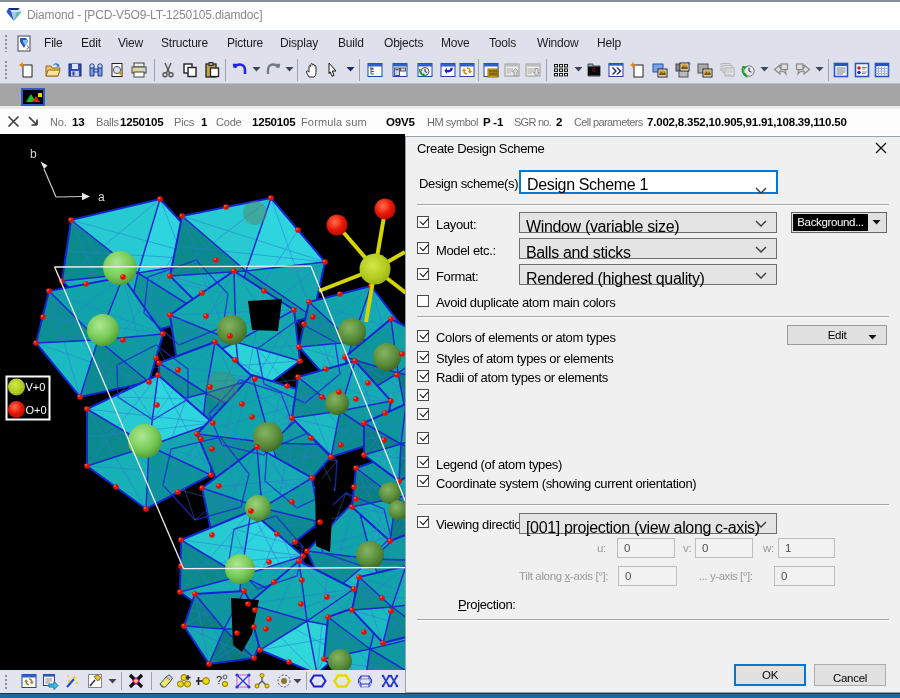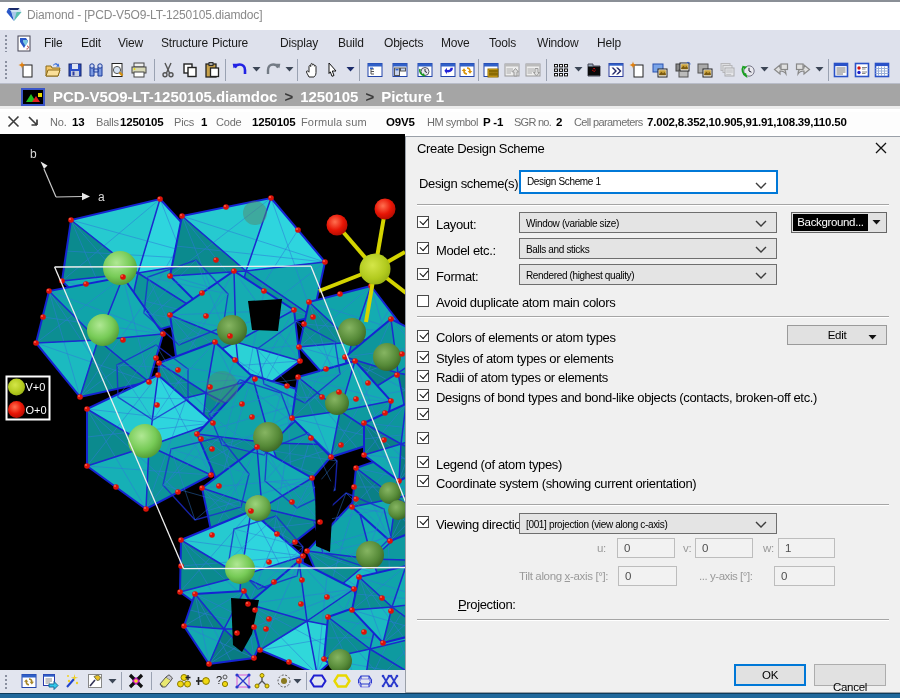--- a/index.html
+++ b/index.html
@@ -15,21 +15,21 @@
 #navicon{left:21px;top:88px;width:24px;height:18px;background:#000;border:2px solid #3a55c8;overflow:hidden}
 #infobar{left:0;top:112px;width:900px;height:22px;background:#fdfdfd}
 .il{position:absolute;top:116px;font-size:11px;color:#6e6e6e;letter-spacing:-0.2px;white-space:nowrap}
 .iv{position:absolute;top:116px;font-size:11.5px;color:#000;font-weight:bold;letter-spacing:-0.2px;white-space:nowrap}
 #canvas{left:0;top:134px;width:405px;height:536px;background:#000;overflow:hidden}
 #btoolbar{left:0;top:670px;width:405px;height:23px;background:#e2e5ef}
 #tealstrip{left:0;top:693px;width:900px;height:5px;background:#20689c;border-top:1px solid #0e3c5c}
 #dialog{left:405px;top:136px;width:495px;height:557px;background:#f0f0f0;border:1px solid #9aa0a8;border-right:none}
 .dt{position:absolute;font-size:13px;color:#000;letter-spacing:-0.35px;white-space:nowrap}
 .dg{position:absolute;font-size:11.5px;color:#9a9a9a;letter-spacing:-0.35px;white-space:nowrap}
-.combo{position:absolute;background:#e4e4e4;border:1px solid #6e6e6e;font-size:10px;color:#000;letter-spacing:-0.35px;padding:5px 0 0 6px;white-space:nowrap}
+.combo{position:absolute;background:#e4e4e4;border:1px solid #6e6e6e;font-size:16px;color:#000;letter-spacing:-0.35px;padding:5px 0 0 6px;white-space:nowrap}
 .combo .chev{position:absolute;right:9px;top:7px;width:12px;height:7px}
 .cb{position:absolute;width:12px;height:12px;background:#fff;border:1px solid #4a4a4a}
 .cb.on::after{content:"";position:absolute;left:1.5px;top:1px;width:7px;height:4px;border-left:1.8px solid #111;border-bottom:1.8px solid #111;transform:rotate(-48deg)}
 .inp{position:absolute;background:#f2f2f2;border:1px solid #bdbdbd;font-size:11.5px;color:#4e4e4e;letter-spacing:-0.3px;padding:3px 0 0 6px}
 .hsep{position:absolute;height:2px;border-top:1px solid #a5a5a5;border-bottom:1px solid #fff}
 .btn{position:absolute;background:#e1e1e1;border:1px solid #8a8a8a;font-size:11.5px;color:#000;text-align:center;letter-spacing:-0.3px}
 </style></head>
 <body>
 <div id="app">
   <div class="abs" id="titlebar"></div>
@@ -46,21 +46,21 @@
     <svg class="abs" style="left:16px;top:35px" width="17" height="17" viewBox="0 0 17 17">
       <rect x="2" y="1" width="12" height="15" fill="#fff" stroke="#445"></rect>
       <path d="M4 3 L10 3 L12 6 L8 13 L4 7 Z" fill="#2a57c8"></path>
       <path d="M7 5 L11 5 L12 7 L9.5 11 L7 7 Z" fill="#7ac8e0"></path>
       <path d="M11 11 C13 11 13 14 10.5 14" stroke="#b03030" fill="none"></path>
     </svg>
   <span class="mi" style="left:44px">File</span>
     <span class="mi" style="left:81px">Edit</span>
     <span class="mi" style="left:118px">View</span>
     <span class="mi" style="left:161px">Structure</span>
-    <span class="mi" style="left:212px">Picture</span>
+    <span class="mi" style="left:227px">Picture</span>
     <span class="mi" style="left:280px">Display</span>
     <span class="mi" style="left:338px">Build</span>
     <span class="mi" style="left:384px">Objects</span>
     <span class="mi" style="left:441px">Move</span>
     <span class="mi" style="left:489px">Tools</span>
     <span class="mi" style="left:537px">Window</span>
     <span class="mi" style="left:597px">Help</span>
   <div class="abs" id="toolbar"></div>
   <div class="abs" style="left:4px;top:60px;width:4px;height:20px;background-image:radial-gradient(circle,#8a90a0 1px,transparent 1.2px);background-size:4px 4px"></div>
     <svg class="abs" style="left:18px;top:61px" width="18" height="18" viewBox="0 0 18 18">
@@ -332,21 +332,20 @@
         <path d="M2.5 7.5 L15.5 7.5 M2.5 10 L15.5 10 M2.5 12.5 L15.5 12.5 M5.5 5.5 L5.5 15 M8.5 5.5 L8.5 15 M11.5 5.5 L11.5 15"></path>
       </g>
     </svg>
   <div class="abs" id="navbar"></div>
   <div class="abs" id="navicon"><svg width="22" height="16" viewBox="0 0 22 16">
         <rect width="22" height="16" fill="#000"></rect>
         <path d="M3 12 L8 4 L13 12 Z" fill="#20c020"></path>
         <path d="M9 12 L13 6 L17 12 Z" fill="#e02020"></path>
         <rect x="15" y="3" width="4" height="4" fill="#e8d800"></rect>
       </svg></div>
-  <div class="abs" id="navtxt">PCD-V5O9-LT-1250105.diamdoc <span class="sep">&gt;</span> 1250105 <span class="sep">&gt;</span> Picture 1</div>
   <div class="abs" id="infobar"></div>
   <svg class="abs" style="left:7px;top:115px" width="13" height="13" viewBox="0 0 13 13">
       <path d="M1.5 1.5 L11.5 11.5 M11.5 1.5 L1.5 11.5" stroke="#3c3c3c" stroke-width="1.6"></path>
     </svg>
     <svg class="abs" style="left:27px;top:115px" width="14" height="14" viewBox="0 0 14 14">
       <path d="M2 2 L10 10 M10 10 L10 4.5 M10 10 L4.5 10" stroke="#3c3c3c" stroke-width="1.7" fill="none"></path>
     </svg>
     <span class="il" style="left:50px">No.</span>
     <span class="iv" style="left:72px">13</span>
     <span class="il" style="left:96px">Balls</span>
@@ -1035,21 +1034,20 @@
     <div class="dt" style="left:436px;top:330px">Colors of elements or atom types</div>
     <div class="btn" style="left:787px;top:325px;width:100px;height:20px;border-color:#9a9a9a;padding-top:3px">Edit</div>
     <svg class="abs" style="left:868px;top:334px" width="9" height="6" viewBox="0 0 9 6">
       <path d="M0.5 1 L8.5 1 L4.5 5.5 Z" fill="#111"></path>
     </svg>
     <div class="cb on" style="left:417px;top:351px"></div>
     <div class="dt" style="left:436px;top:351px">Styles of atom types or elements</div>
     <div class="cb on" style="left:417px;top:370px"></div>
     <div class="dt" style="left:436px;top:370px">Radii of atom types or elements</div>
     <div class="cb on" style="left:417px;top:389px"></div>
-    <div class="dt" style="left:436px;top:390px">Designs of bond types and bond-like objects (contacts, broken-off etc.)</div>
     <div class="cb on" style="left:417px;top:408px"></div>
     <div class="cb on" style="left:417px;top:432px"></div>
     <div class="cb on" style="left:417px;top:456px"></div>
     <div class="dt" style="left:436px;top:457px">Legend (of atom types)</div>
     <div class="cb on" style="left:417px;top:475px"></div>
     <div class="dt" style="left:436px;top:476px">Coordinate system (showing current orientation)</div>
     <div class="hsep" style="left:417px;top:504px;width:472px"></div>
     <div class="cb on" style="left:417px;top:516px"></div>
     <div class="dt" style="left:436px;top:517px">Viewing direction:</div>
     <div class="combo" style="left:519px;top:513px;width:258px;height:21px">[001] projection (view along c-axis)<svg class="chev" viewBox="0 0 12 7">
@@ -1061,13 +1059,13 @@
     <div class="inp" style="left:695px;top:538px;width:58px;height:20px">0</div>
     <div class="dg" style="left:763px;top:542px">w:</div>
     <div class="inp" style="left:778px;top:538px;width:57px;height:20px">1</div>
     <div class="dg" style="left:519px;top:570px">Tilt along <u>x</u>-axis [°]:</div>
     <div class="inp" style="left:618px;top:566px;width:59px;height:20px">0</div>
     <div class="dg" style="left:699px;top:570px"><span style="letter-spacing:-0.45px">... y-axis [°]:</span></div>
     <div class="inp" style="left:774px;top:566px;width:61px;height:20px">0</div>
     <div class="dt" style="left:458px;top:597px"><u>P</u>rojection:</div>
     <div class="hsep" style="left:417px;top:619px;width:472px"></div>
     <div class="btn" style="left:734px;top:664px;width:72px;height:22px;border:2px solid #0078d7;padding-top:3px">OK</div>
-    <div class="btn" style="left:814px;top:664px;width:72px;height:22px;border-color:#adadad;padding-top:16px">Cancel</div>
+    <div class="btn" style="left:814px;top:664px;width:72px;height:22px;border-color:#adadad;padding-top:7px">Cancel</div>
 </div>
 </body></html>

